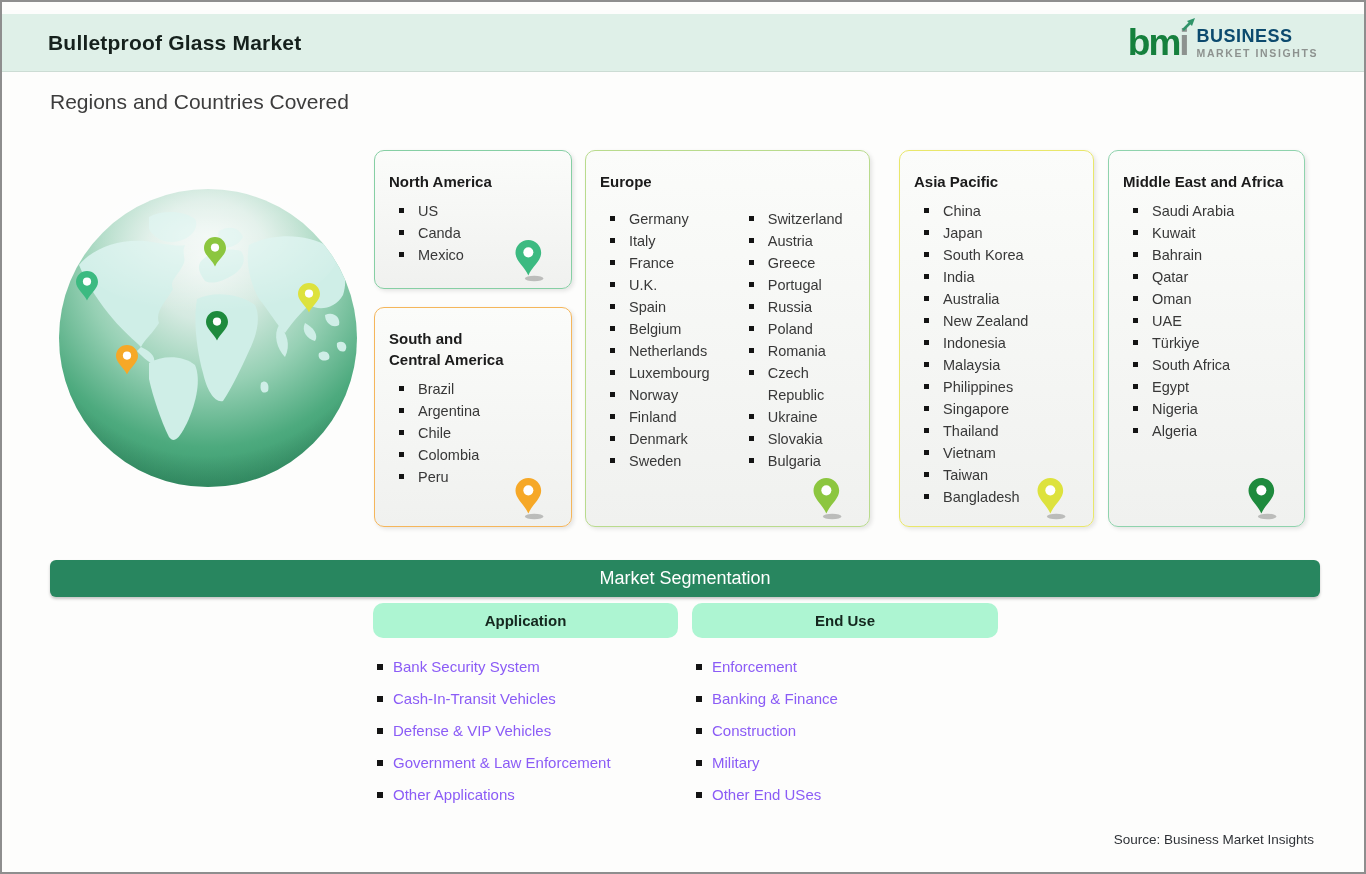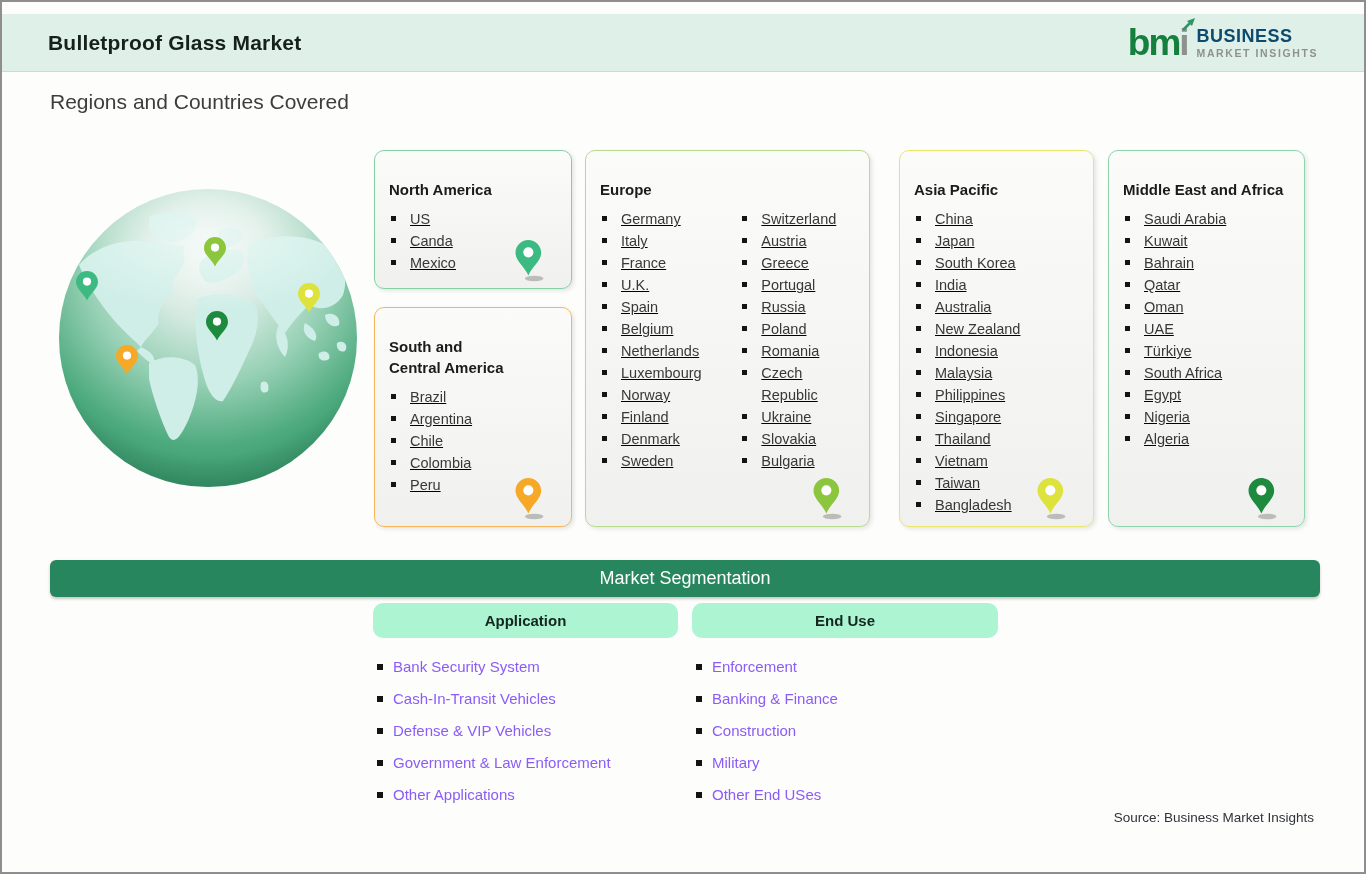--- a/index.html
+++ b/index.html
@@ -26,30 +26,30 @@
   
   .section-title{position:absolute;left:48px;top:88px;margin:0;font-size:21px;font-weight:400;color:#3d3d3d;}
   
   .globe{position:absolute;left:55px;top:185px;width:303px;height:303px;}
   .globe-pin{position:absolute;width:24px;height:32px;}
   
   .card{
     position:absolute;box-sizing:border-box;border-radius:10px;
     background:linear-gradient(#fbfcfa,#f0f1ef);
     box-shadow:2px 2px 4px rgba(0,0,0,.10);
-    padding:28px 14px;
+    padding:20px 14px;
   }
   .card-na {left:372px;top:148px;width:198px;height:139px;border:1.6px solid #86cfa4;}
   .card-sca{left:372px;top:305px;width:198px;height:220px;border:1.6px solid #f5b65b;}
   .card-eu {left:583px;top:148px;width:285px;height:377px;border:1.6px solid #b9db8d;}
   .card-ap {left:897px;top:148px;width:195px;height:377px;border:1.6px solid #e9e76b;}
   .card-mea{left:1106px;top:148px;width:197px;height:377px;border:1.6px solid #8fd3ad;}
   .card-title{margin:0 0 8px 0;font-size:15px;font-weight:bold;color:#1b1b1b;line-height:21px;}
   .card-title.narrow{max-width:118px;}
-  .country-list{list-style:none;margin:0;padding:0;text-decoration:underline;}
+  .country-list{list-style:none;margin:8px;padding:0;}
   .country{position:relative;padding-left:21px;font-size:14.5px;line-height:22px;color:#383838;}
   .country::before{content:"";position:absolute;left:2px;top:8px;width:5px;height:5px;background:#141414;}
   .cols{display:flex;}
   .cols .country-list:first-child{width:150px;}
   .pin{position:absolute;right:26px;bottom:6px;width:31px;height:42px;}
   
   .seg-bar{
     position:absolute;left:48px;top:558px;width:1270px;height:37px;border-radius:6px;
     background:#28865f;color:#ffffff;display:flex;align-items:center;justify-content:center;
     font-size:18px;box-shadow:0 2px 3px rgba(0,0,0,.22);box-sizing:border-box;
@@ -58,21 +58,21 @@
   .seg-group.g1{left:371px;width:305px;}
   .seg-group.g2{left:690px;width:306px;}
   .pill{
     height:35px;border-radius:10px;background:#adf5d2;display:flex;align-items:center;
     justify-content:center;font-size:15px;font-weight:bold;color:#14271e;
   }
   .seg-list{list-style:none;margin:13px 0 0 4px;padding:0;}
   .seg-item{position:relative;padding-left:16px;font-size:15px;line-height:32px;color:#8b5cf6;}
   .seg-item::before{content:"";position:absolute;left:0;top:13px;width:6px;height:6px;background:#141414;}
   
-  .source{position:absolute;right:50px;top:808px;font-size:13.5px;color:#2f3237;}
+  .source{position:absolute;right:50px;top:830px;font-size:13.5px;color:#2f3237;}
 </style>
 </head>
 <body>
 
 <div class="page">
 
   <div class="hdr">
     <h1>Bulletproof Glass Market</h1>
     <div class="logo">
       <div class="logo-mark">

